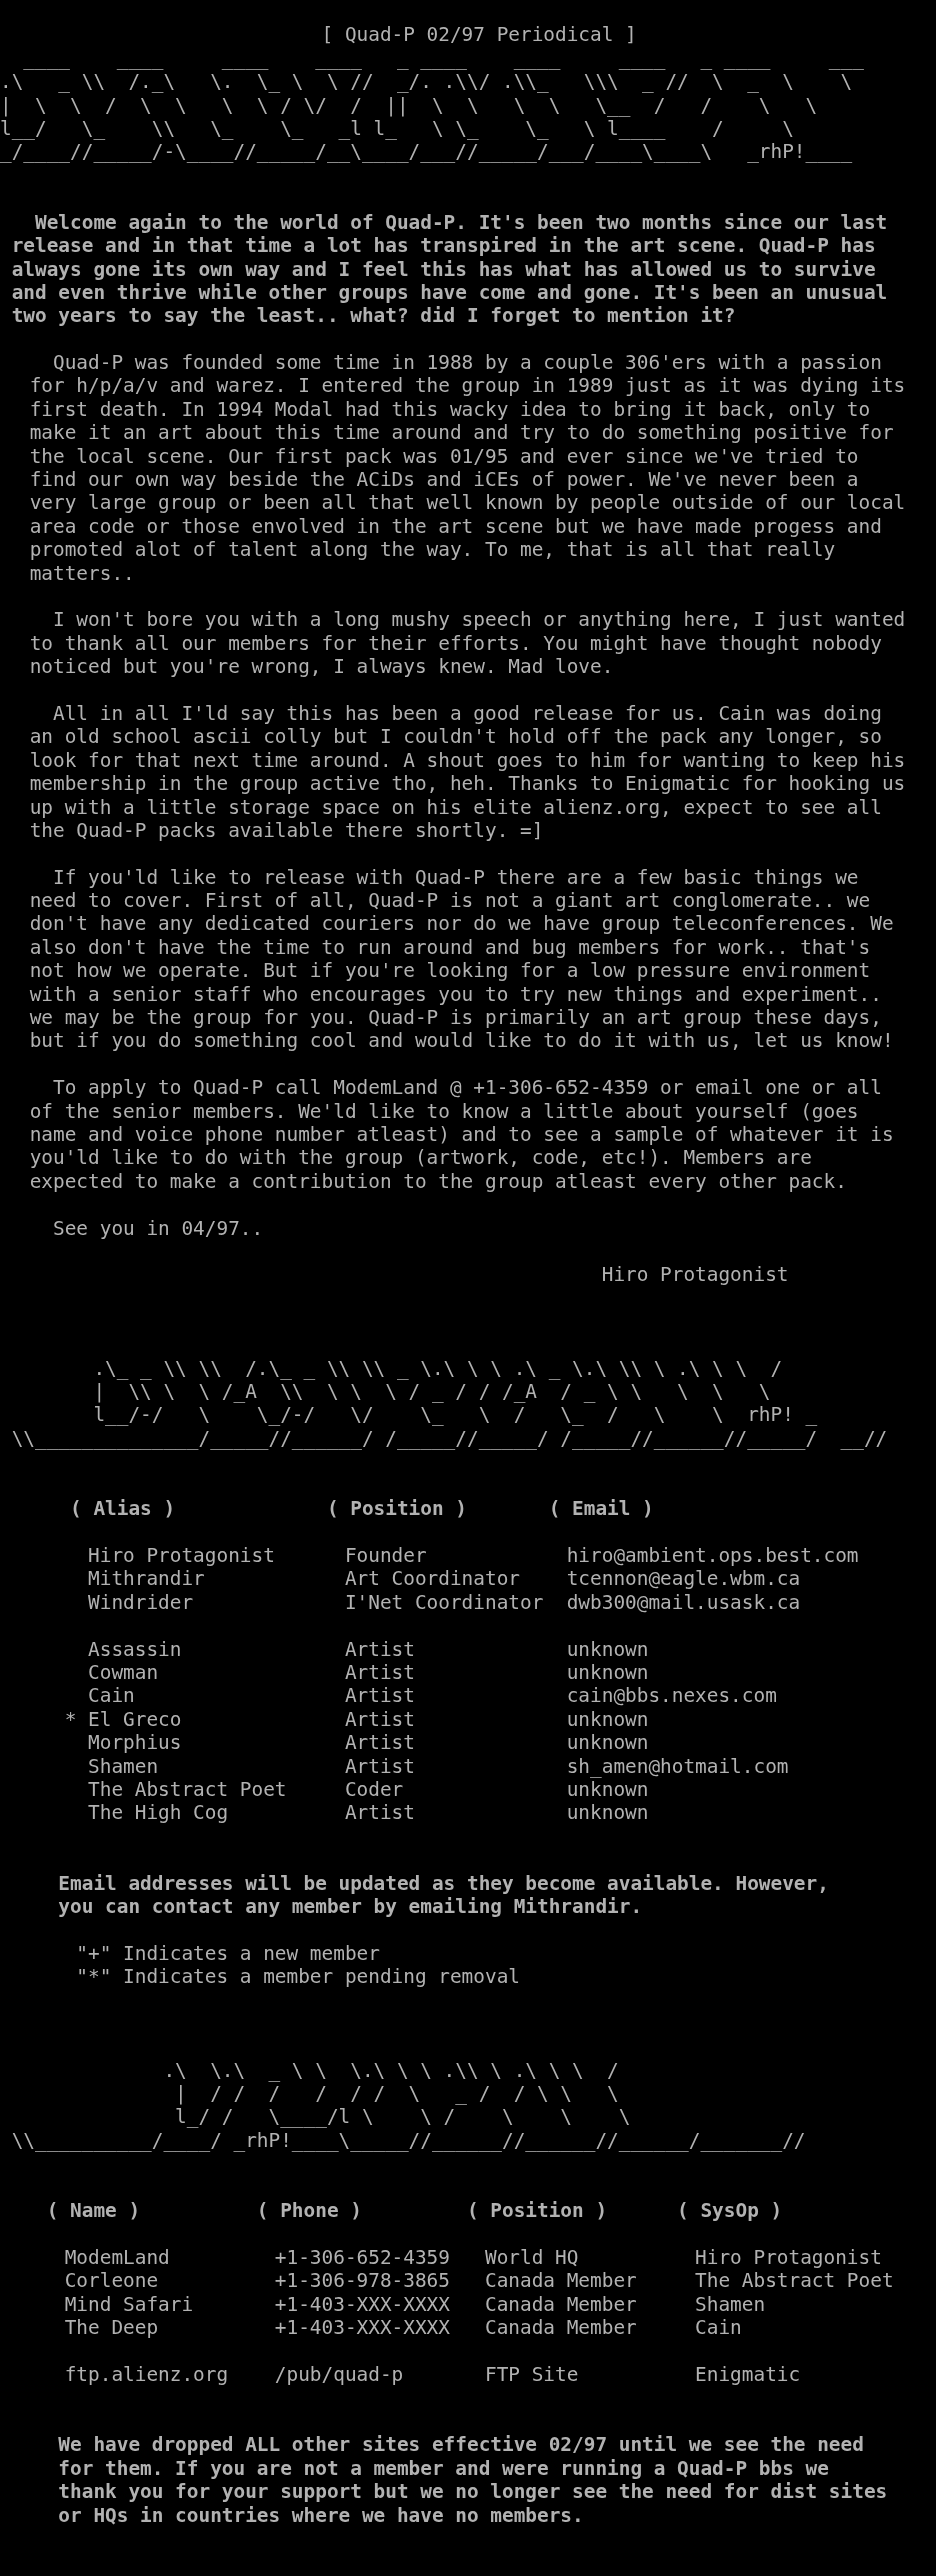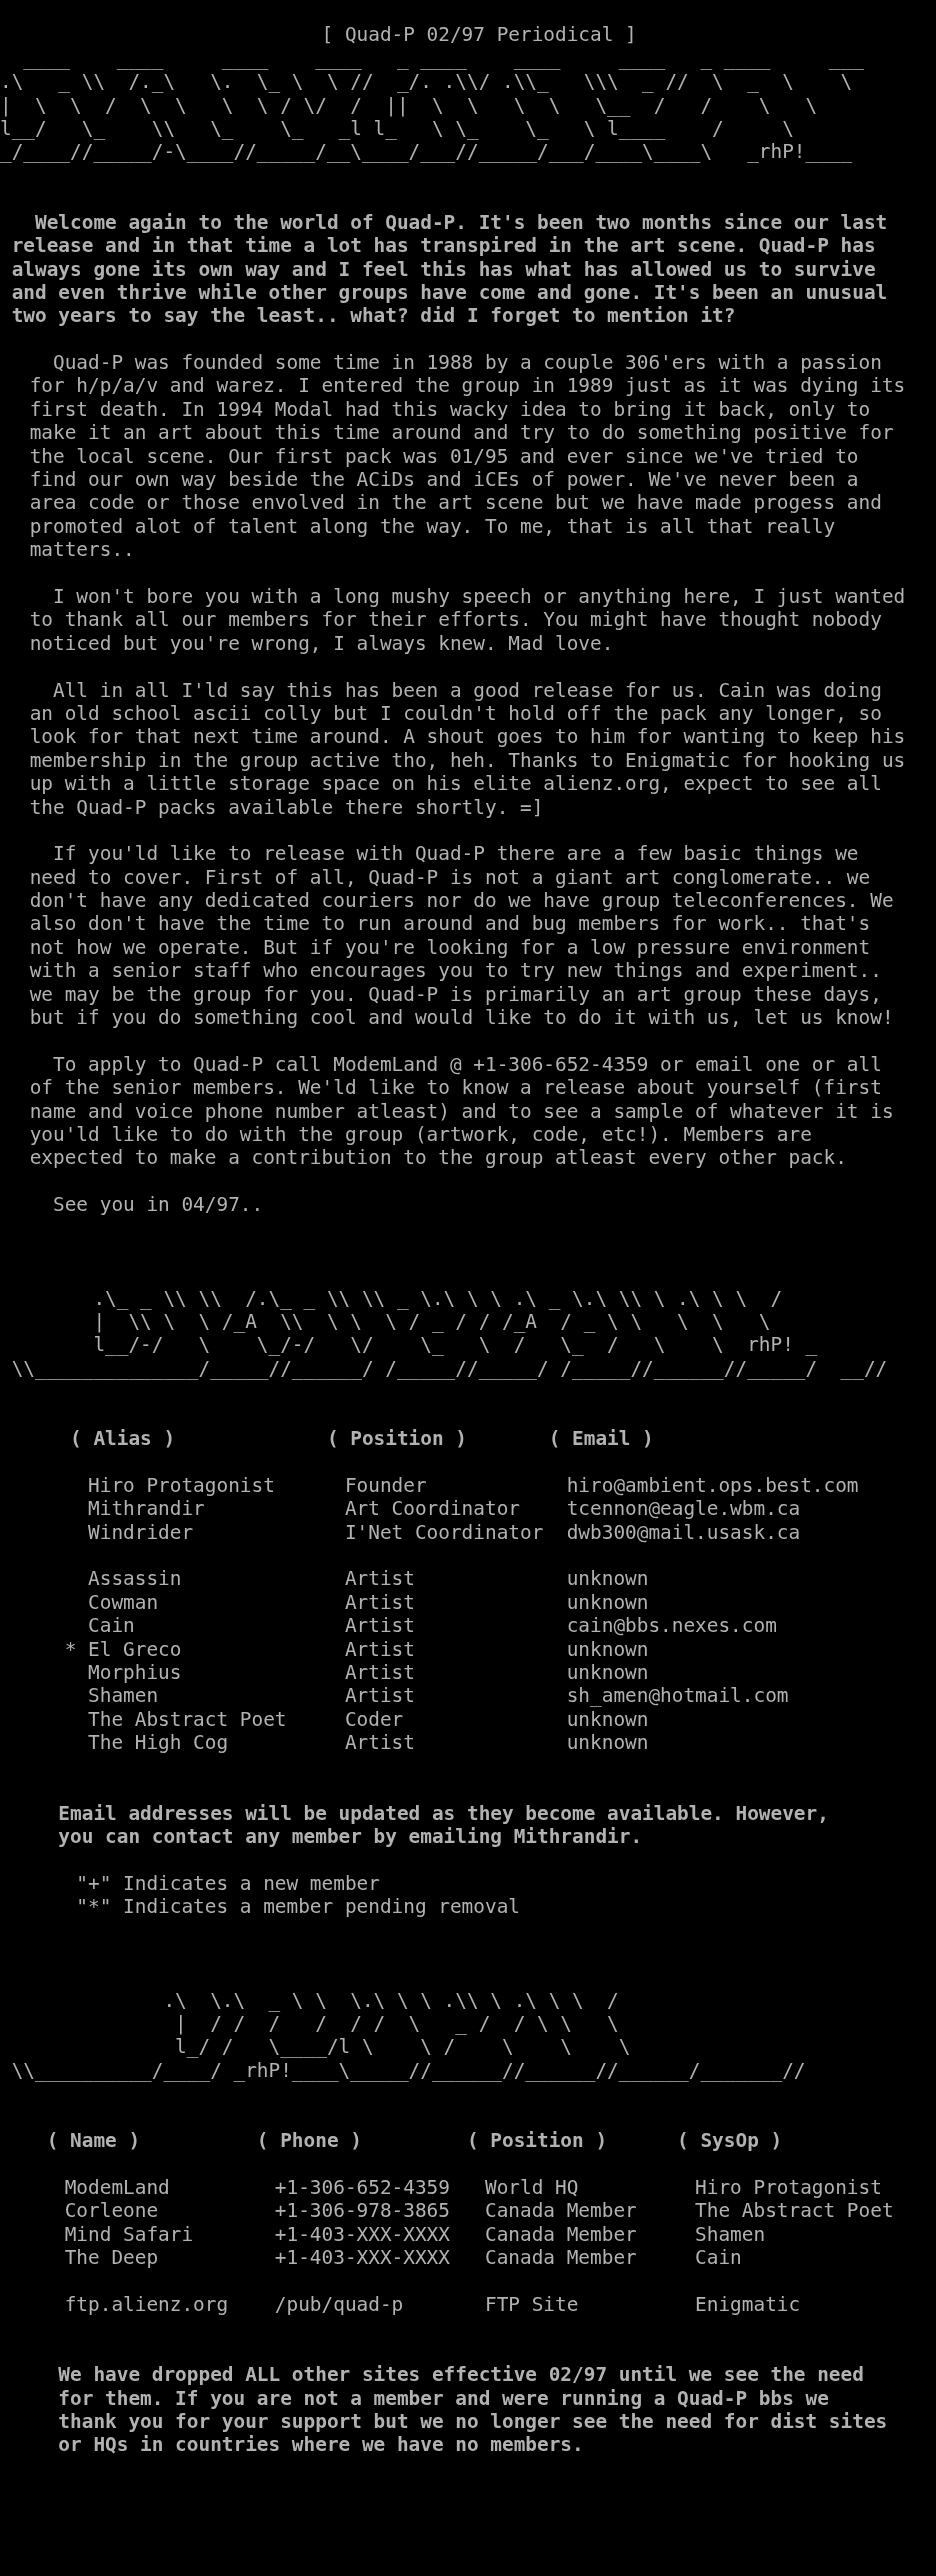--- a/index.html
+++ b/index.html
@@ -49,20 +49,21 @@
       <div class="line"> two years to say the least.. what? did I forget to mention it?</div>
     </div>
 
   <div class="block mt1">
       <div class="line">   Quad-P was founded some time in 1988 by a couple 306'ers with a passion</div>
       <div class="line"> for h/p/a/v and warez. I entered the group in 1989 just as it was dying its</div>
       <div class="line"> first death. In 1994 Modal had this wacky idea to bring it back, only to</div>
       <div class="line"> make it an art about this time around and try to do something positive for</div>
       <div class="line"> the local scene. Our first pack was 01/95 and ever since we've tried to</div>
       <div class="line"> find our own way beside the ACiDs and iCEs of power. We've never been a</div>
+      <div class="line"> very large group or been all that well known by people outside of our local</div>
       <div class="line"> area code or those envolved in the art scene but we have made progess and</div>
       <div class="line"> promoted alot of talent along the way. To me, that is all that really</div>
       <div class="line"> matters..</div>
     </div>
 
   <div class="block mt1">
       <div class="line">   I won't bore you with a long mushy speech or anything here, I just wanted</div>
       <div class="line"> to thank all our members for their efforts. You might have thought nobody</div>
       <div class="line"> noticed but you're wrong, I always knew. Mad love.</div>
     </div>
@@ -82,30 +83,33 @@
       <div class="line"> don't have any dedicated couriers nor do we have group teleconferences. We</div>
       <div class="line"> also don't have the time to run around and bug members for work.. that's</div>
       <div class="line"> not how we operate. But if you're looking for a low pressure environment</div>
       <div class="line"> with a senior staff who encourages you to try new things and experiment..</div>
       <div class="line"> we may be the group for you. Quad-P is primarily an art group these days,</div>
       <div class="line"> but if you do something cool and would like to do it with us, let us know!</div>
     </div>
 
   <div class="block mt1">
       <div class="line">   To apply to Quad-P call ModemLand @ +1-306-652-4359 or email one or all</div>
-      <div class="line"> of the senior members. We'ld like to know a release about yourself (first</div>
+      <div class="line"> of the senior members. We'ld like to know a little about yourself (goes</div>
       <div class="line"> name and voice phone number atleast) and to see a sample of whatever it is</div>
       <div class="line"> you'ld like to do with the group (artwork, code, etc!). Members are</div>
       <div class="line"> expected to make a contribution to the group atleast every other pack.</div>
     </div>
 
   <div class="block mt1">
     <div class="line">   See you in 04/97..</div>
   </div>
 
+  <div class="block mt1">
+    <div class="line">                                                  Hiro Protagonist</div>
+  </div>
 
   <div class="block mt3">
       <div class="line">        .\_ _ \\ \\  /.\_ _ \\ \\ _ \.\ \ \ .\ _ \.\ \\ \ .\ \ \  /</div>
       <div class="line">        |  \\ \  \ /_A  \\  \ \  \ / _ / / /_A  / _ \ \   \  \   \</div>
       <div class="line">        l__/-/   \    \_/-/   \/    \_   \  /   \_  /   \    \  rhP! _</div>
       <div class="line"> \\______________/_____//______/ /_____//_____/ /_____//______//_____/  __//</div>
     </div>
 
   <div class="block mt2">
       <div class="line">      ( Alias )             ( Position )       ( Email )</div>

